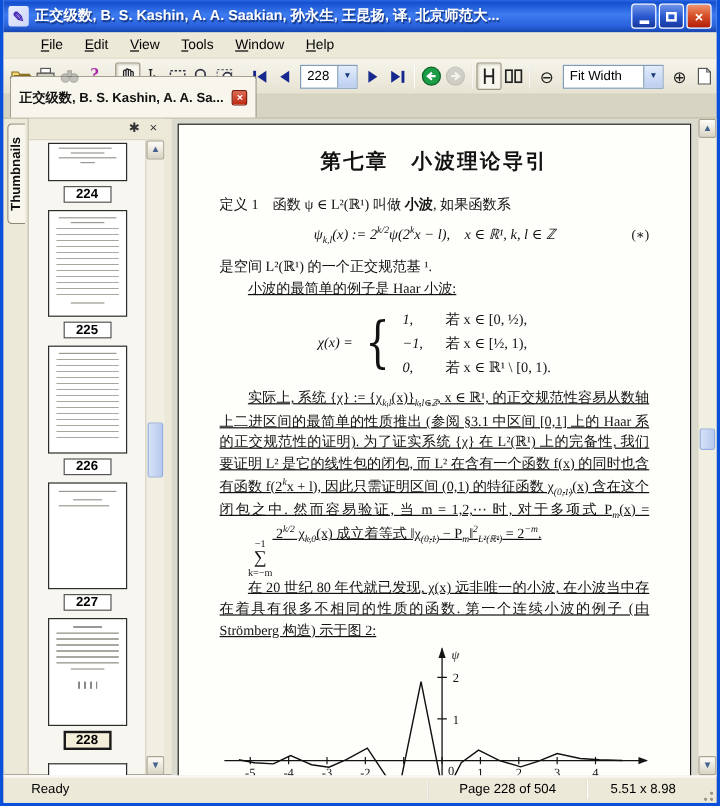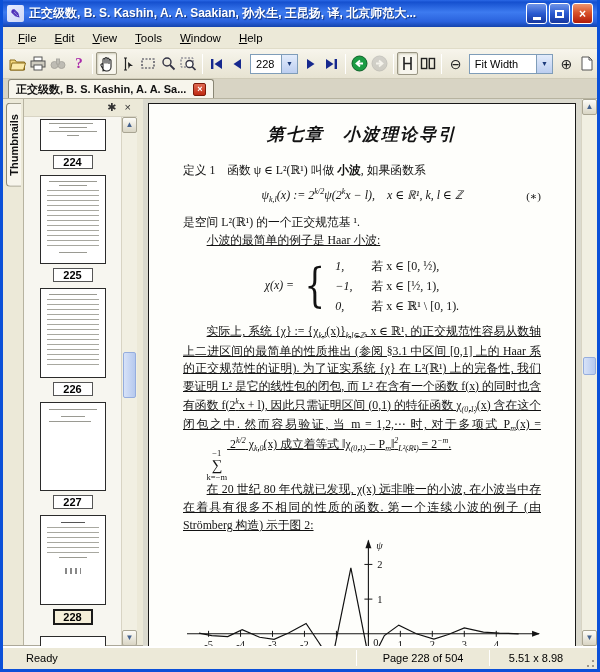--- a/index.html
+++ b/index.html
@@ -17,21 +17,21 @@
   .title-text { color:#fff; font-weight:bold; font-size:12px; flex:1; white-space:nowrap; overflow:hidden;
     text-shadow:1px 1px 1px #10337e; }
   .tbtn-win { width:21px; height:21px; margin-left:2px; border:1px solid #fff; border-radius:3px;
     display:flex; align-items:center; justify-content:center; color:#fff; font-size:12px; font-weight:bold; }
   .btn-min,.btn-max { background:linear-gradient(180deg,#6f94e8 0%,#2a5ad0 50%,#17379e 100%); }
   .btn-close { background:linear-gradient(180deg,#ee9670 0%,#d9542b 45%,#b21b08 100%); }
   .min-bar { width:8px; height:3px; background:#fff; margin-top:9px; }
   .max-box { width:9px; height:8px; border:2px solid #fff; }
 
   
-  .menubar { height:22px; flex:0 0 22px; display:flex; align-items:center; padding-left:6px;
+  .menubar { height:22px; flex:0 0 22px; display:flex; align-items:center; padding-left:22px;
     background:#ECE9D8; border-bottom:1px solid #E0DCC8; font-size:11.5px; color:#000; }
   .menu-item { padding:2px 9px; cursor:default; }
   .menu-item u { text-decoration:underline; }
 
   
   .toolbar { height:30px; flex:0 0 30px; display:flex; align-items:center; padding-left:4px;
     background:linear-gradient(180deg,#F7F5EC, #E7E3D2); border-bottom:1px solid #CFCBB8; }
   .tb { width:23px; height:23px; display:flex; align-items:center; justify-content:center; border:1px solid transparent; border-radius:2px; }
   .tb.pressed { border:1px solid #9a9684; background:#F8F6EE; box-shadow:inset 1px 1px 2px #cfccba; }
   .tb.disabled { opacity:.4; filter:grayscale(1); }
@@ -39,21 +39,21 @@
   .glyph { font-size:14px; color:#222; line-height:1; }
   .help-glyph { font-family:"Liberation Serif",serif; font-weight:bold; font-size:15px; color:#a928a9; }
   .combo { display:flex; height:20px; border:1px solid #7F9DB9; background:#fff; align-items:stretch; margin:0 3px; }
   .combo-text { font-size:11px; display:flex; align-items:center; padding:0 5px; color:#000; }
   .combo-btn { width:16px; display:flex; align-items:center; justify-content:center;
     background:linear-gradient(180deg,#E3ECFB,#BCCEF0); border-left:1px solid #7F9DB9; color:#1b3a7a; font-size:7px; }
 
   
   .tabbar { height:20px; flex:0 0 20px; background:#D8D4C4; display:flex; align-items:flex-end;
     border-bottom:1px solid #B7B3A0; }
-  .doc-tab { margin-left:5px; height:19px; padding:0 7px; background:#F7F5EC; border:1px solid #8A8775;
+  .doc-tab { margin-left:5px; height:35px; padding:0 7px; background:#F7F5EC; border:1px solid #8A8775;
     border-bottom:none; border-radius:3px 3px 0 0; display:flex; align-items:center; gap:7px;
     font-size:11px; font-weight:bold; color:#111; }
   .tab-close { width:13px; height:13px; background:linear-gradient(180deg,#e06a52,#bf2912); border:1px solid #7c1a0a;
     border-radius:2px; color:#fff; font-size:9px; font-weight:bold; display:flex; align-items:center; justify-content:center; }
 
   
   .content { flex:1 1 auto; display:flex; min-height:0; background:#ECE9D8; }
 
   .side-strip { flex:0 0 20px; display:flex; flex-direction:column; align-items:center; padding-top:4px; }
   .side-tab { writing-mode:vertical-rl; transform:rotate(180deg); background:#F7F5EC; border:1px solid #8A8775;
@@ -86,21 +86,21 @@
     background:linear-gradient(90deg,#D7E2F8,#B6C9EE); }
 
   .splitter { flex:0 0 6px; background:#ECE9D8; }
 
   .mainview { flex:1 1 auto; position:relative; background:#DBDACF; overflow:hidden; min-width:0; }
   .page { position:absolute; left:5px; top:4px; width:428px; height:1000px; background:#FEFEFB;
     border:1px solid #1a1a1a; padding:16px 34px 0 34px; color:#121212;
     font-family:"Liberation Serif","DejaVu Serif",serif; font-size:11.8px; line-height:1.5; }
 
   .doc-title { text-align:center; font-size:17px; font-weight:bold; letter-spacing:2px; margin:2px 0 14px 0;
-    font-family:"Liberation Sans",sans-serif;font-style:italic; }
+    font-family:"Liberation Sans",sans-serif; }
   .para { text-align:justify; }
   .indent { text-indent:2em;text-decoration:underline; }
   .def-label { font-weight:normal; }
   .bold { font-weight:bold; }
   .m { font-style:italic; }
   .formula-row { position:relative; text-align:center; margin:7px 0 7px 0; font-size:12px; }
   .formula-tag { position:absolute; right:0; top:2px; font-size:11px; }
   .cases { display:flex; justify-content:center; align-items:center; gap:6px; margin:8px 0; }
   .brace { font-size:46px; font-weight:200; transform:scaleX(.7); line-height:0.9; font-family:"DejaVu Serif",serif; }
   .case-rows { display:flex; flex-direction:column; gap:2px; font-size:12px; }

